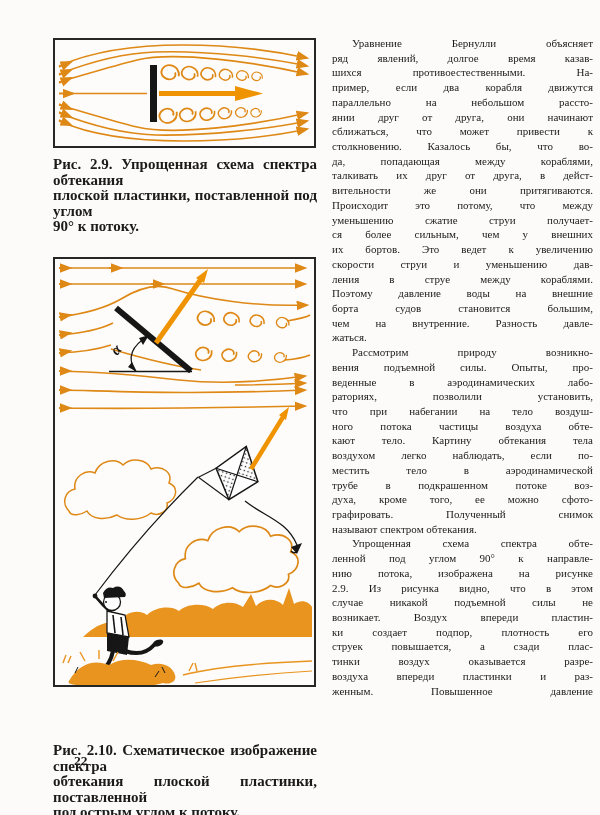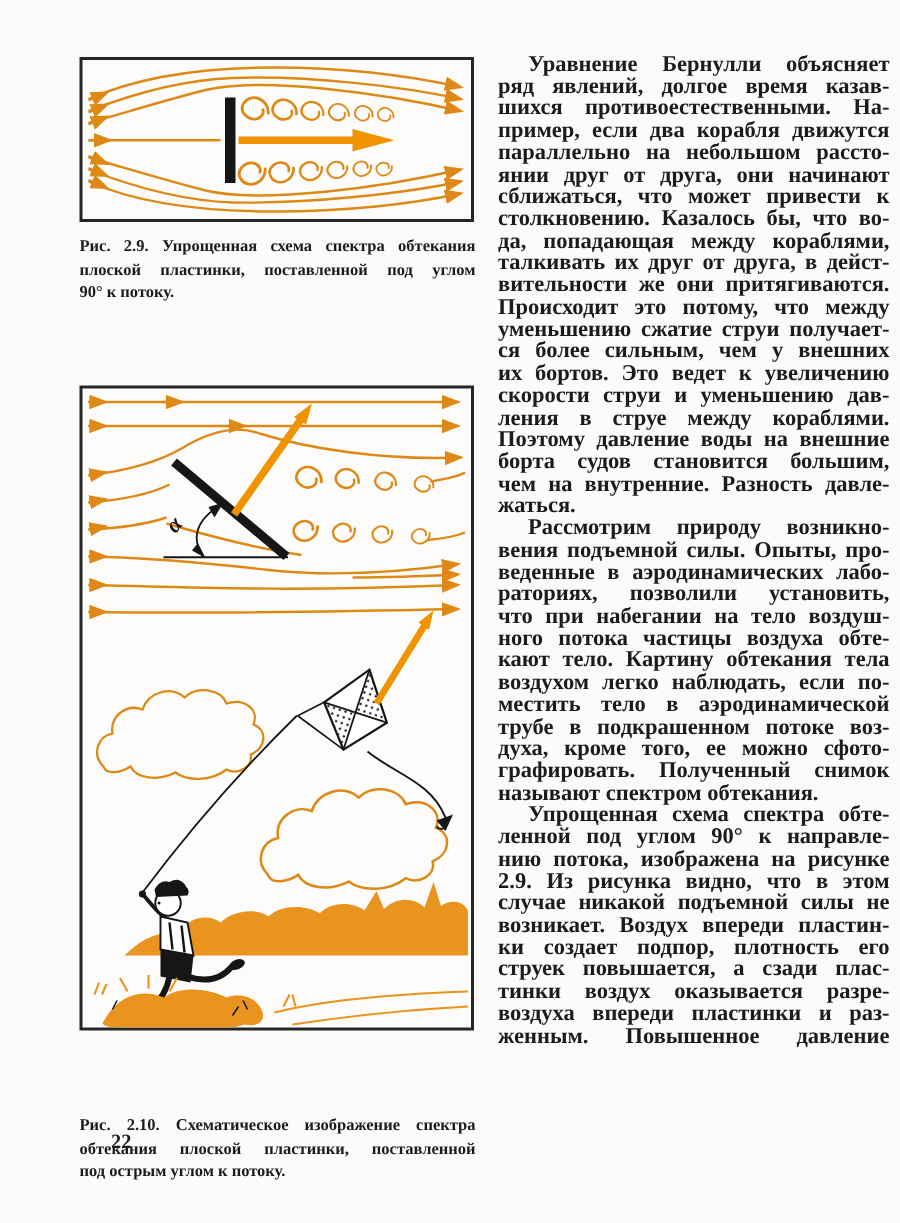--- a/index.html
+++ b/index.html
@@ -2,26 +2,26 @@
 <html><head>
 <meta charset="utf-8">
 <style>
   html,body{margin:0;padding:0;background:#ffffff;}
   .page{position:relative;width:600px;height:815px;background:#fcfbf9;overflow:hidden;
         font-family:"Liberation Serif","DejaVu Serif",serif;color:#1b1b1b;}
   .figbox{position:absolute;left:53px;border:2px solid #262626;background:#fdfcfa;box-sizing:border-box;}
   #fig29{top:38px;width:263px;height:110px;}
   #fig210{top:257px;width:263px;height:430px;}
   .figbox svg{display:block;width:100%;height:100%;}
-  .caption{position:absolute;left:53px;width:264px;font-size:11px;font-weight:700;line-height:15.5px;}
+  .caption{position:absolute;left:53px;width:264px;font-size:15px;font-weight:700;line-height:15.5px;}
   #cap29{top:157px;}
   #cap210{top:701px;margin-top:42px;}
   .capln{text-align:justify;text-align-last:justify;}
   .capln.endln{text-align-last:left;}
-  .article{position:absolute;left:332px;top:36px;width:261px;font-size:15px;font-weight:700;line-height:14.72px;}
+  .article{position:absolute;left:332px;top:36px;width:261px;font-size:11px;font-weight:400;line-height:14.72px;}
   .ln{text-align:justify;text-align-last:justify;}
   .ln.ind{text-indent:20px;}
   .ln.endln{text-align-last:left;}
   .pagenum{position:absolute;left:51px;top:753px;font-size:13.5px;font-weight:700;margin-left:23px;}
 </style>
 </head>
 <body>
 
 <div class="page">
 

